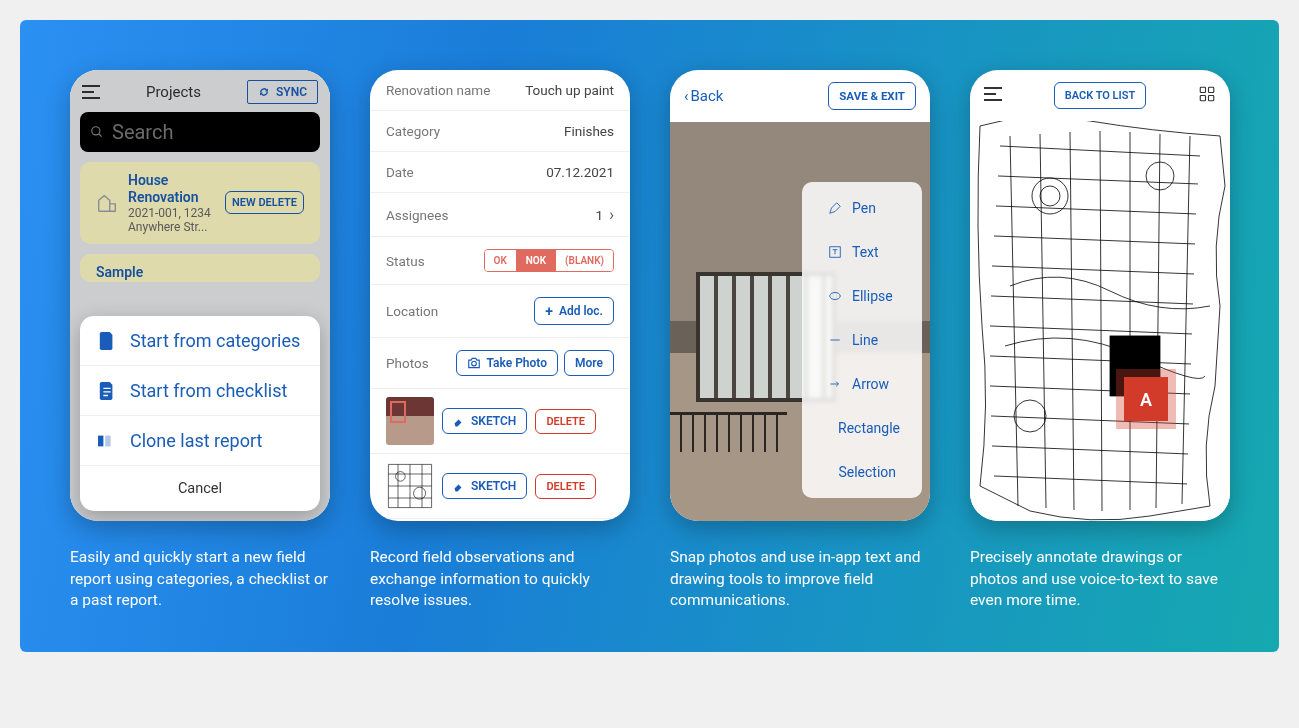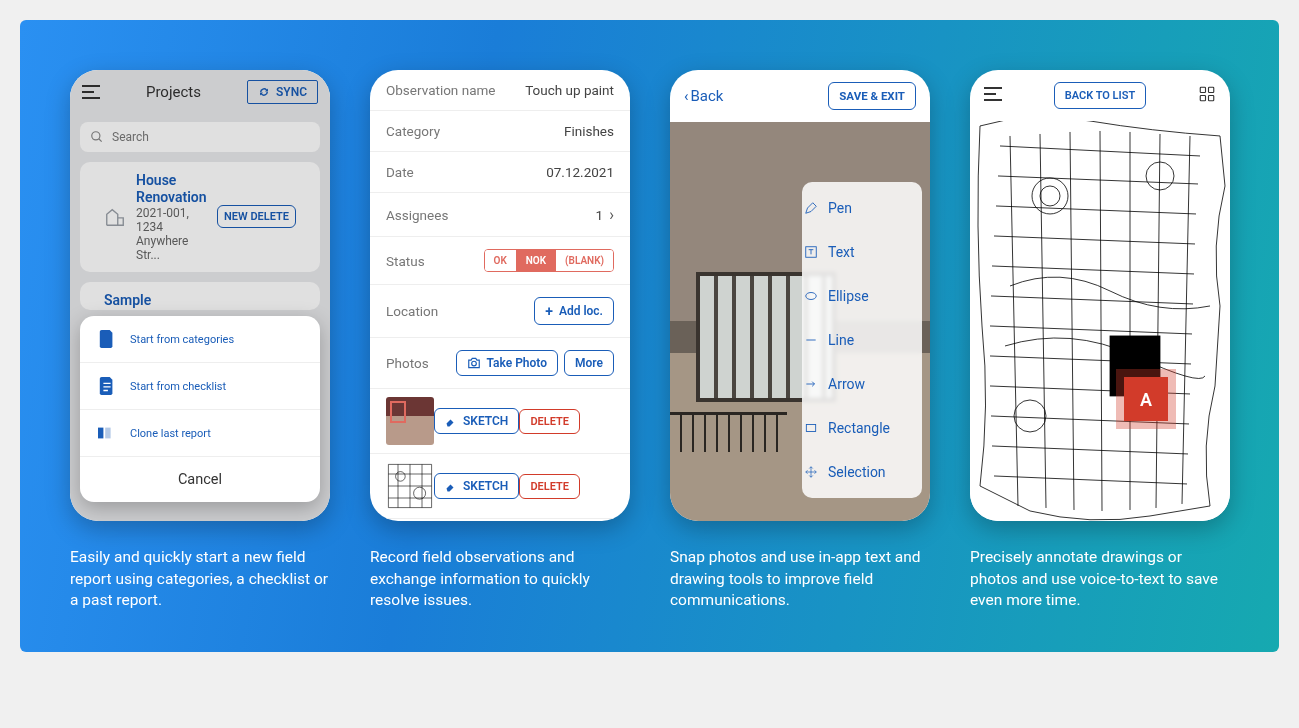--- a/index.html
+++ b/index.html
@@ -24,55 +24,55 @@
   color: #fff; font-size: 15.5px; line-height: 1.4;
   margin-top: 26px; max-width: 260px;
 }
 
 .p1-overlay { position:absolute; inset:0; background:rgba(0,0,0,.12); }
 .p1-top { background:#e9eaec; height:100%; }
 .p1-header { display:flex; align-items:center; padding:10px 12px 8px; }
 .p1-menu { font-size:18px; color:#333; }
 .p1-title { flex:1; text-align:center; font-size:15px; color:#333; }
 .p1-sync { border:1.5px solid #1a5db8; color:#1a5db8; padding:4px 10px; border-radius:2px; font-size:12px; font-weight:600; display:inline-flex; gap:6px; align-items:center;}
-.p1-search { margin:10px 10px 10px; background:#ffffff; border-radius:8px; padding:8px 10px; color:#7a7a7a; font-size:12px; display:flex; align-items:center; gap:8px;}
-.p1-card { background:#ffffff; margin:0 10px 10px; border-radius:10px; padding:10px 24px; display:flex; align-items:center; gap:10px; }
+.p1-search { margin:0 10px 10px; background:#000000; border-radius:8px; padding:8px 10px; color:#7a7a7a; font-size:20px; display:flex; align-items:center; gap:8px;}
+.p1-card { background:#fef9c3; margin:0 10px 10px; border-radius:10px; padding:10px 16px; display:flex; align-items:center; gap:10px; }
 .p1-bldg { width:22px; height:22px; color:#9aa0a8; }
 .p1-card-title { color:#1a5db8; font-weight:600; font-size:14px; line-height:1.2; }
 .p1-card-sub { color:#666; font-size:12px; }
 .p1-newrep { border:1.5px solid #1a5db8; color:#1a5db8; padding:4px 6px; border-radius:6px; font-size:11px; font-weight:600; white-space:nowrap; }
 .p1-sample { color:#1a5db8; font-weight:600; font-size:14px; padding:10px 14px 0; }
 .p1-sheet { position:absolute; left:10px; right:10px; top:246px; background:#fff; border-radius:14px; box-shadow:0 6px 20px rgba(0,0,0,.25); overflow:hidden;}
-.p1-sheet-item { display:flex; align-items:center; gap:14px; padding:14px 18px; color:#1a5db8; font-size:11px; border-bottom:1px solid #eee;}
+.p1-sheet-item { display:flex; align-items:center; gap:14px; padding:14px 18px; color:#1a5db8; font-size:18px; border-bottom:1px solid #eee;}
 .p1-sheet-icon { width:18px; height:18px; display:inline-flex; align-items:center; justify-content:center; color:#1a5db8;}
 .p1-cancel { text-align:center; padding:14px; color:#333; font-size:14.5px; }
 
 .p2-row { display:flex; align-items:center; justify-content:space-between; padding:12px 16px; border-bottom:1px solid #eee; font-size:13.5px; color:#777;}
 .p2-val { color:#444; }
 .status-seg { display:flex; border:1px solid #e06a5f; border-radius:4px; overflow:hidden; font-size:10px; font-weight:600;}
 .status-seg span { padding:5px 9px; color:#e06a5f; background:#fff;}
 .status-seg .nok { background:#e06a5f; color:#fff;}
 .status-seg span + span { border-left:1px solid #e06a5f; }
 .btn-blue { border:1.5px solid #1a5db8; color:#1a5db8; padding:5px 10px; border-radius:6px; font-size:12px; font-weight:600; display:inline-flex; align-items:center; gap:6px;}
 .btn-red { border:1.5px solid #d23b2a; color:#d23b2a; padding:5px 10px; border-radius:6px; font-size:11px; font-weight:600;}
-.p2-photorow { display:flex; align-items:center; gap:0; padding:8px 16px; border-bottom:1px solid #eee;}
+.p2-photorow { display:flex; align-items:center; gap:8px; padding:8px 16px; border-bottom:1px solid #eee;}
 .thumb { width:48px; height:48px; background:#ccc; border-radius:3px; position:relative; overflow:hidden;}
 .thumb.room { background:linear-gradient(#6b3634 40%, #b89a8a 40%);}
 .thumb.room::after{content:"";position:absolute;left:4px;top:4px;width:12px;height:18px;border:2px solid #e06a5f;}
 .thumb.plan { background:#fff;}
 .thumb.plan svg{width:100%;height:100%;}
 
 .p3-header { display:flex; align-items:center; justify-content:space-between; padding:12px 14px;}
 .p3-back { color:#1a5db8; font-size:15px; display:flex; align-items:center; gap:2px;}
 .p3-save { border:1.5px solid #1a5db8; color:#1a5db8; padding:6px 10px; border-radius:6px; font-size:11.5px; font-weight:700;}
 .p3-photo { flex:1; background:linear-gradient(#94877c 0 50%, #6a6158 50% 58%, #a59685 58%); position:relative;}
 .p3-window { position:absolute; left:26px; top:150px; width:140px; height:130px; background:repeating-linear-gradient(90deg,#cfd3d0 0 14px,#4a4540 14px 18px), #cfd3d0; border:4px solid #3a342f; }
 .p3-rail { position:absolute; left:0; right:55%; top:290px; height:40px; background:repeating-linear-gradient(90deg, transparent 0 10px, #2a2622 10px 12px); border-top:3px solid #2a2622;}
 .p3-tools { position:absolute; right:8px; top:60px; width:120px; background:rgba(255,255,255,.85); border-radius:10px; backdrop-filter:blur(2px); padding:4px 0;}
-.p3-tool { display:flex; align-items:center; gap:10px; padding:14px 2px; color:#1a5db8; font-size:14px;}
+.p3-tool { display:flex; align-items:center; gap:10px; padding:14px 26px; color:#1a5db8; font-size:14px;}
 
 .p4-header { display:flex; align-items:center; justify-content:space-between; padding:12px 14px;}
 .p4-plan { flex:1; background:#fff; position:relative; overflow:hidden;}
 .p4-plan svg { width:100%; height:100%; }
 .p4-marker { position:absolute; left:154px; top:256px; width:44px; height:44px; background:#d23b2a; color:#fff; display:flex; align-items:center; justify-content:center; font-weight:600; font-size:18px; box-shadow:0 0 0 8px rgba(210,59,42,.35);}
 .grid-icon { width:18px; height:18px; }
 .chev::after { content:"›"; margin-left:6px; font-size:16px; color:#555;}
 </style>
 </head>
 <body>
@@ -149,21 +149,21 @@
         </div>
         <div class="p1-cancel">Cancel</div>
       </div>
     </div>
     <div class="caption">Easily and quickly start a new field report using categories, a checklist or a past report.</div>
   </div>
 
   <div class="col">
     <div class="phone">
       <div class="p2-row">
-          <span>Observation name</span>
+          <span>Renovation name</span>
           <span class="p2-val">Touch up paint</span>
         </div>
       <div class="p2-row">
           <span>Category</span>
           <span class="p2-val">Finishes</span>
         </div>
       <div class="p2-row">
           <span>Date</span>
           <span class="p2-val">07.12.2021</span>
         </div>

